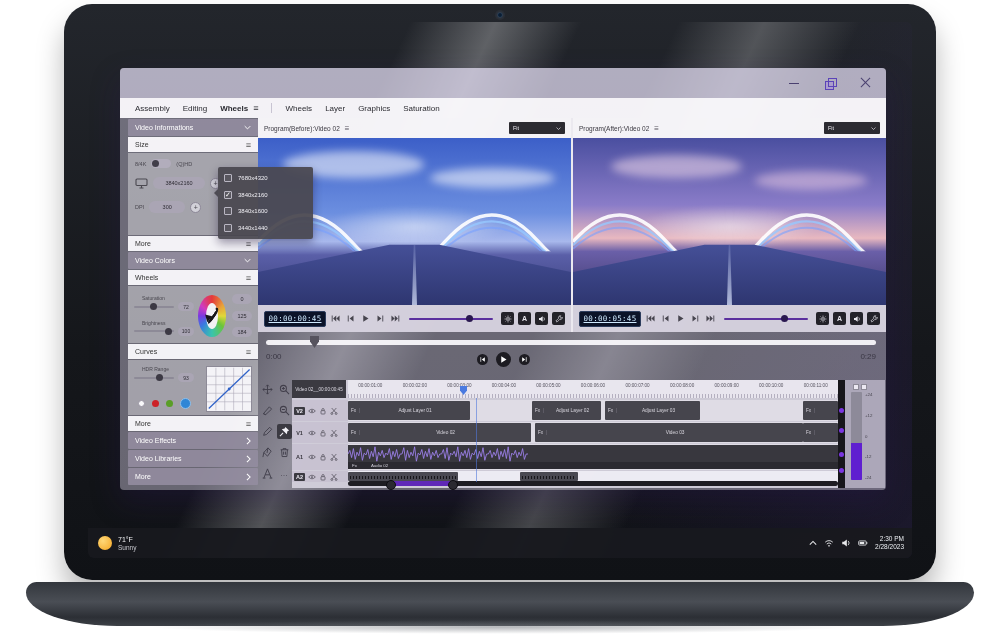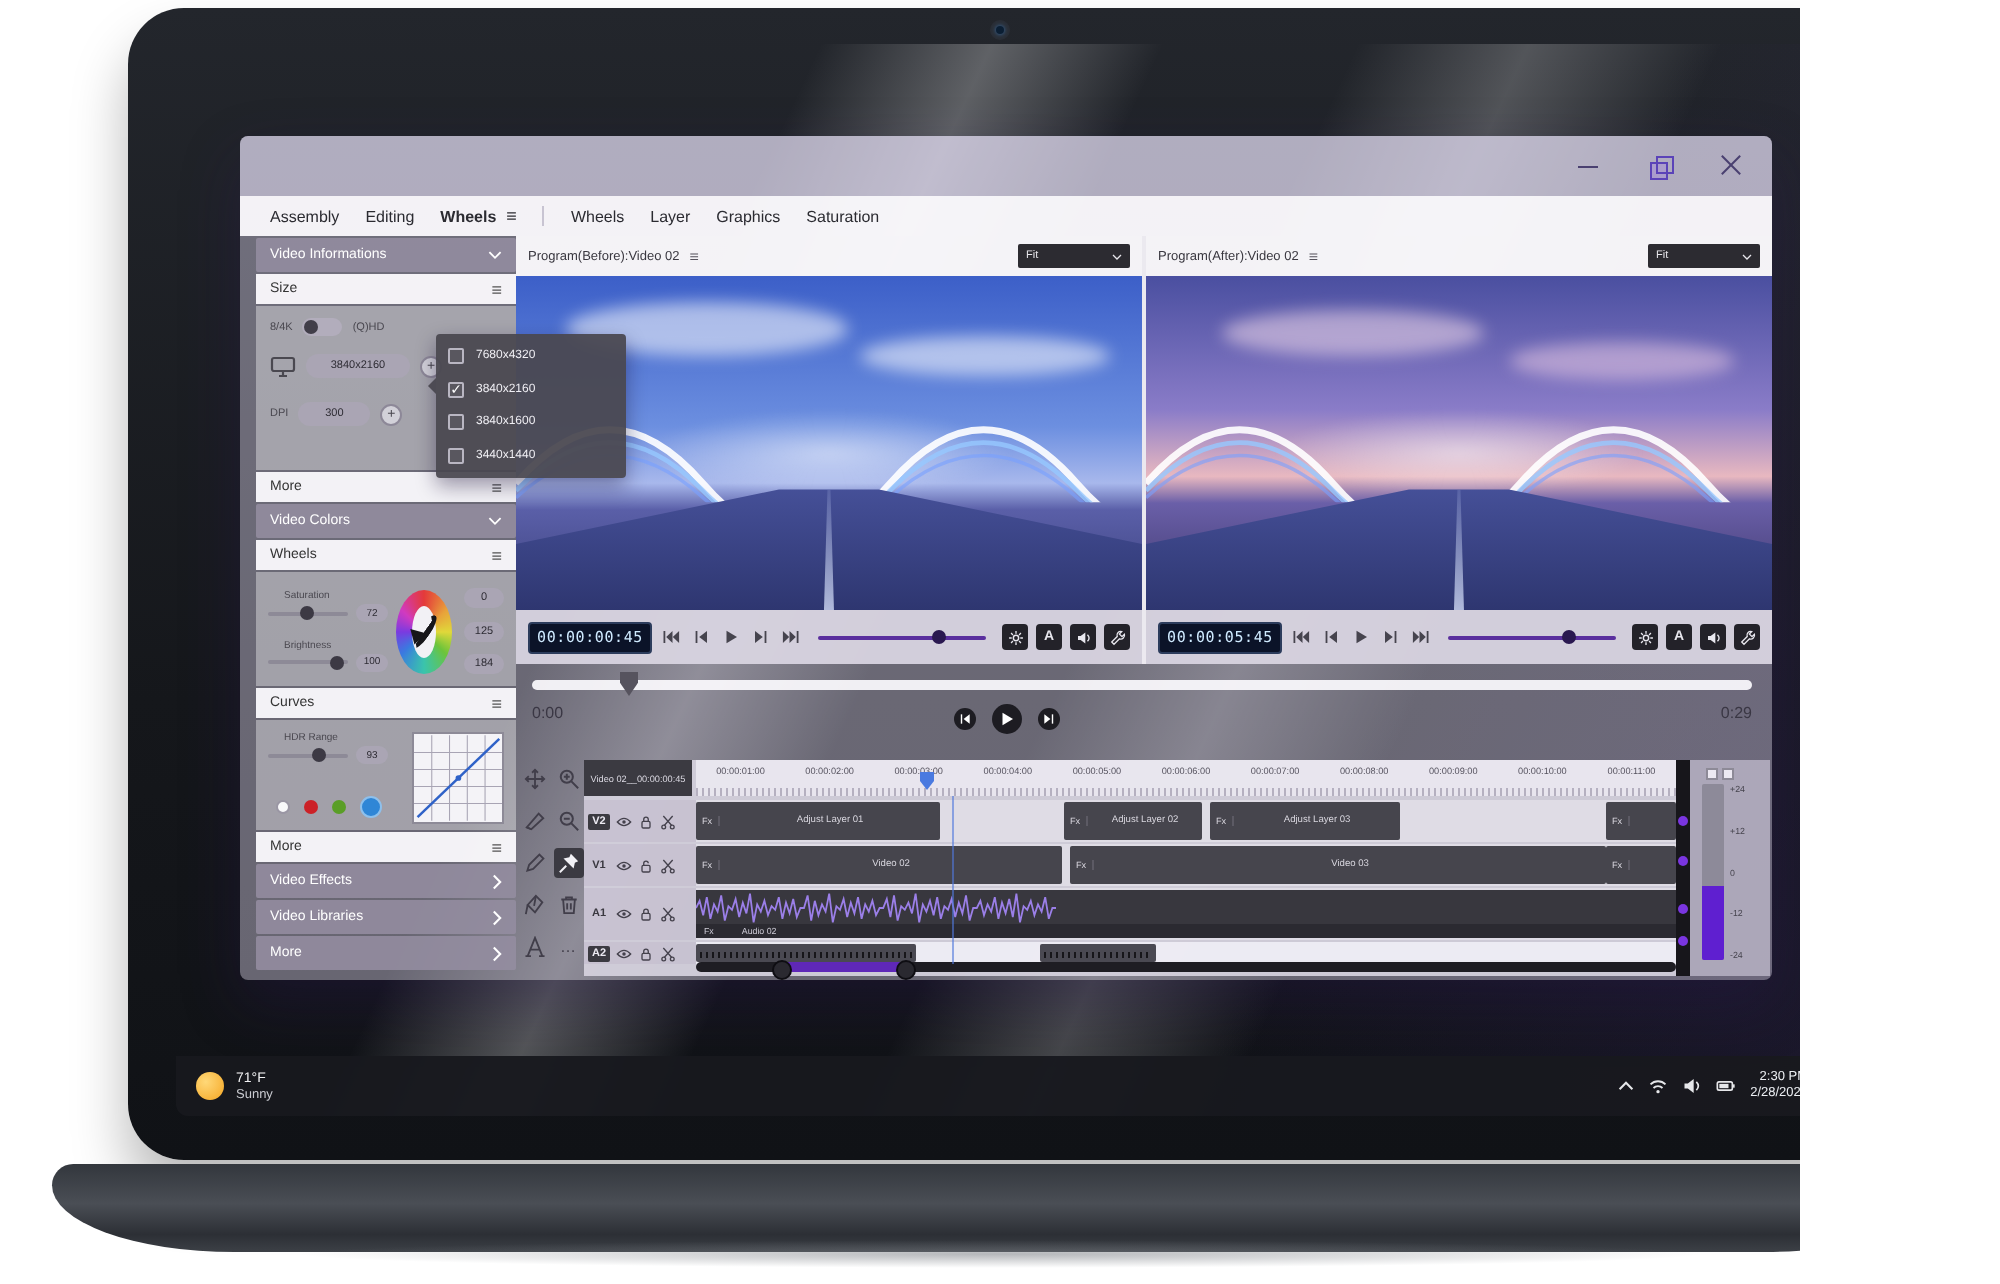--- a/index.html
+++ b/index.html
@@ -1,18 +1,18 @@
 <!DOCTYPE html>
 <html><head>
 <meta charset="utf-8">
 <style>
   * { margin:0; padding:0; box-sizing:border-box; }
   html,body { background:#fff; }
   body { font-family:"Liberation Sans", sans-serif; }
-  .canvas { position:relative; width:900px; height:642px; background:#fff; overflow:hidden; }
+  .canvas { position:relative; width:1000px; height:642px; background:#fff; overflow:hidden; }
 
   
   .laptop-body { position:absolute; left:64px; top:4px; width:872px; height:576px;
     background:linear-gradient(180deg,#23262c,#15171b 60%,#101216); border-radius:28px;
     box-shadow:0 18px 28px rgba(0,0,0,.28); }
   .webcam { position:absolute; left:495px; top:10px; width:10px; height:10px; border-radius:50%;
     background:#2a2e36; }
   .webcam::after { content:""; position:absolute; left:3px; top:3px; width:4px; height:4px; border-radius:50%;
     background:#0b1e33; box-shadow:0 0 2px #3a6fa8; }
   .laptop-base { position:absolute; left:26px; top:582px; width:948px; height:44px;
@@ -160,21 +160,21 @@
   .cloud { position:absolute; border-radius:50%; filter:blur(4px); background:rgba(255,255,255,.55); }
   .road { position:absolute; left:0; bottom:0; width:100%; height:44%;
     background:linear-gradient(180deg,#4a55a0, #2e3670); clip-path:polygon(0 100%,100% 100%,100% 55%,58% 18%,42% 18%,0 55%); }
   .road::after { content:""; position:absolute; left:49.2%; bottom:0; width:1.6%; height:82%;
     background:linear-gradient(180deg,rgba(200,215,255,.15),rgba(220,230,255,.75)); clip-path:polygon(35% 0,65% 0,100% 100%,0 100%); }
   .waves { position:absolute; left:0; right:0; top:26%; height:42%; }
   .glow { position:absolute; left:20%; right:20%; top:40%; height:26%; border-radius:50%;
     background:radial-gradient(ellipse, rgba(255,255,255,.5), rgba(255,255,255,0) 70%); filter:blur(2px); }
   .transport { height:27px; background:rgba(216,212,224,.95); display:flex; align-items:center; padding:0 6px; gap:4px; }
   .tc { width:62px; height:16px; background:#0b1328; border:1px solid #2c3c5c; border-radius:2px;
-    color:#cfeaff; font-family:"DejaVu Sans Mono",monospace; font-size:7.5px; display:flex; align-items:center; justify-content:center; letter-spacing:.3px; }
+    color:#cfeaff; font-family:"DejaVu Sans Mono",monospace; font-size:7.5px; display:flex; align-items:center; justify-content:center; letter-spacing:.3px;text-decoration:underline; }
   .tr-btn { width:11px; height:11px; color:#46444e; display:flex; align-items:center; justify-content:center; }
   .tr-btn svg { width:9px; height:9px; }
   .tr-slider { flex:1; height:2px; background:#5a2f9e; border-radius:1px; position:relative; margin:0 4px; }
   .tr-slider::before { content:""; position:absolute; top:-2.5px; width:7px; height:7px; border-radius:50%; background:#2a1850; left:68%; }
   .sq-btn { width:13px; height:13px; background:#232229; border-radius:2px; color:#e8e7ee;
     display:flex; align-items:center; justify-content:center; font-size:7px; font-weight:bold; }
   .sq-btn svg { width:8px; height:8px; }
 
   
   .scrub-bar { position:absolute; left:146px; top:272px; width:610px; height:5px; border-radius:3px; background:rgba(252,251,254,.92); }

